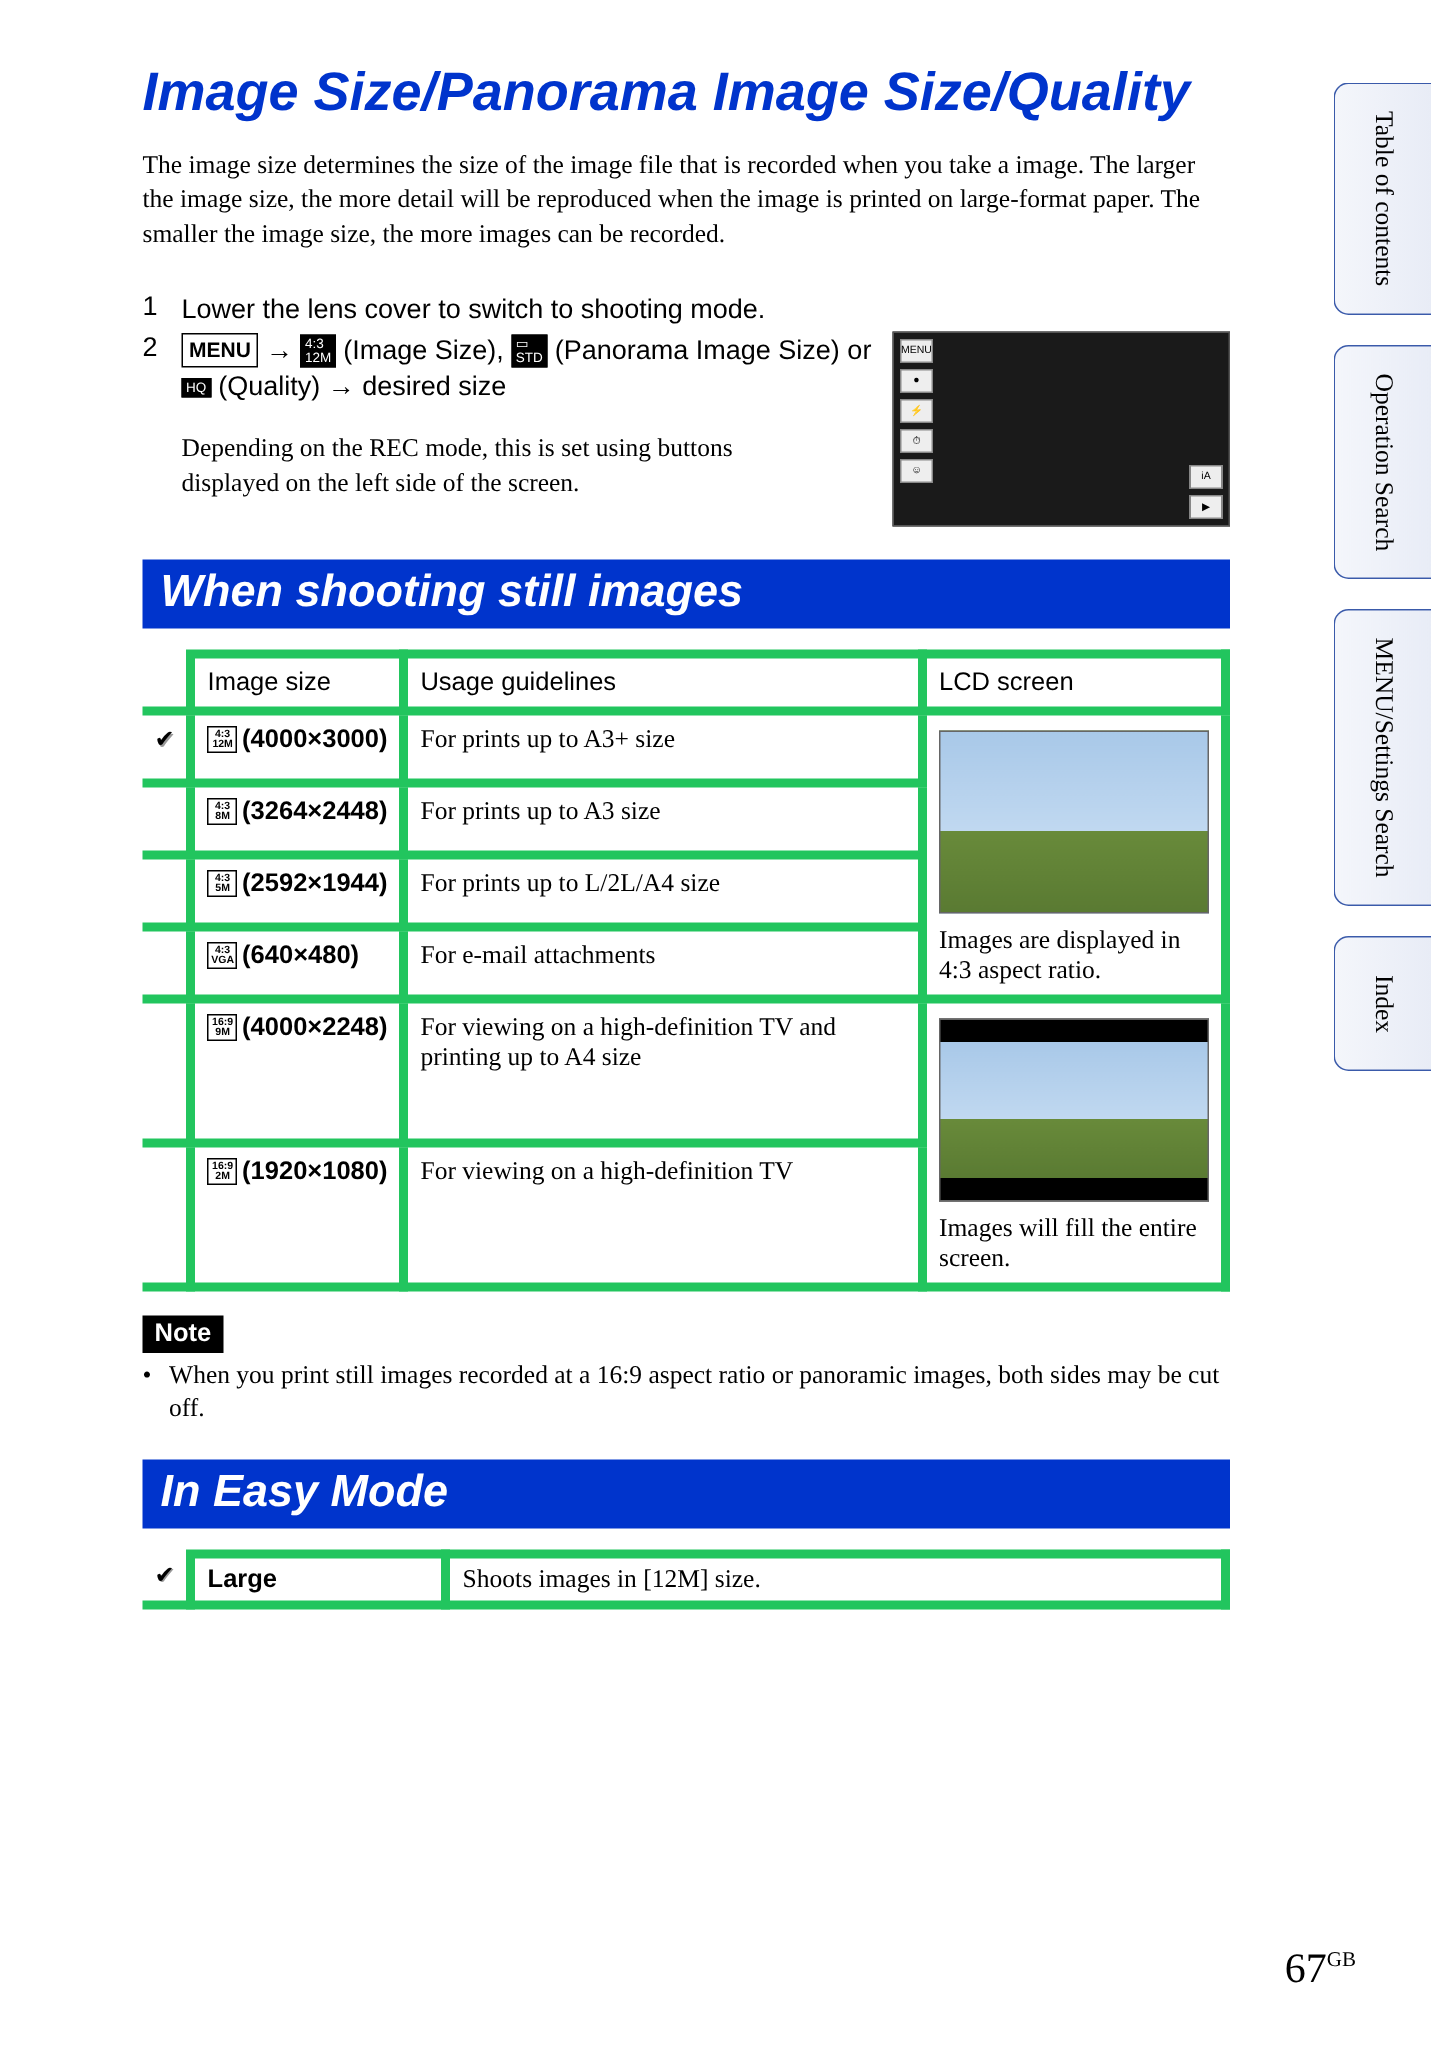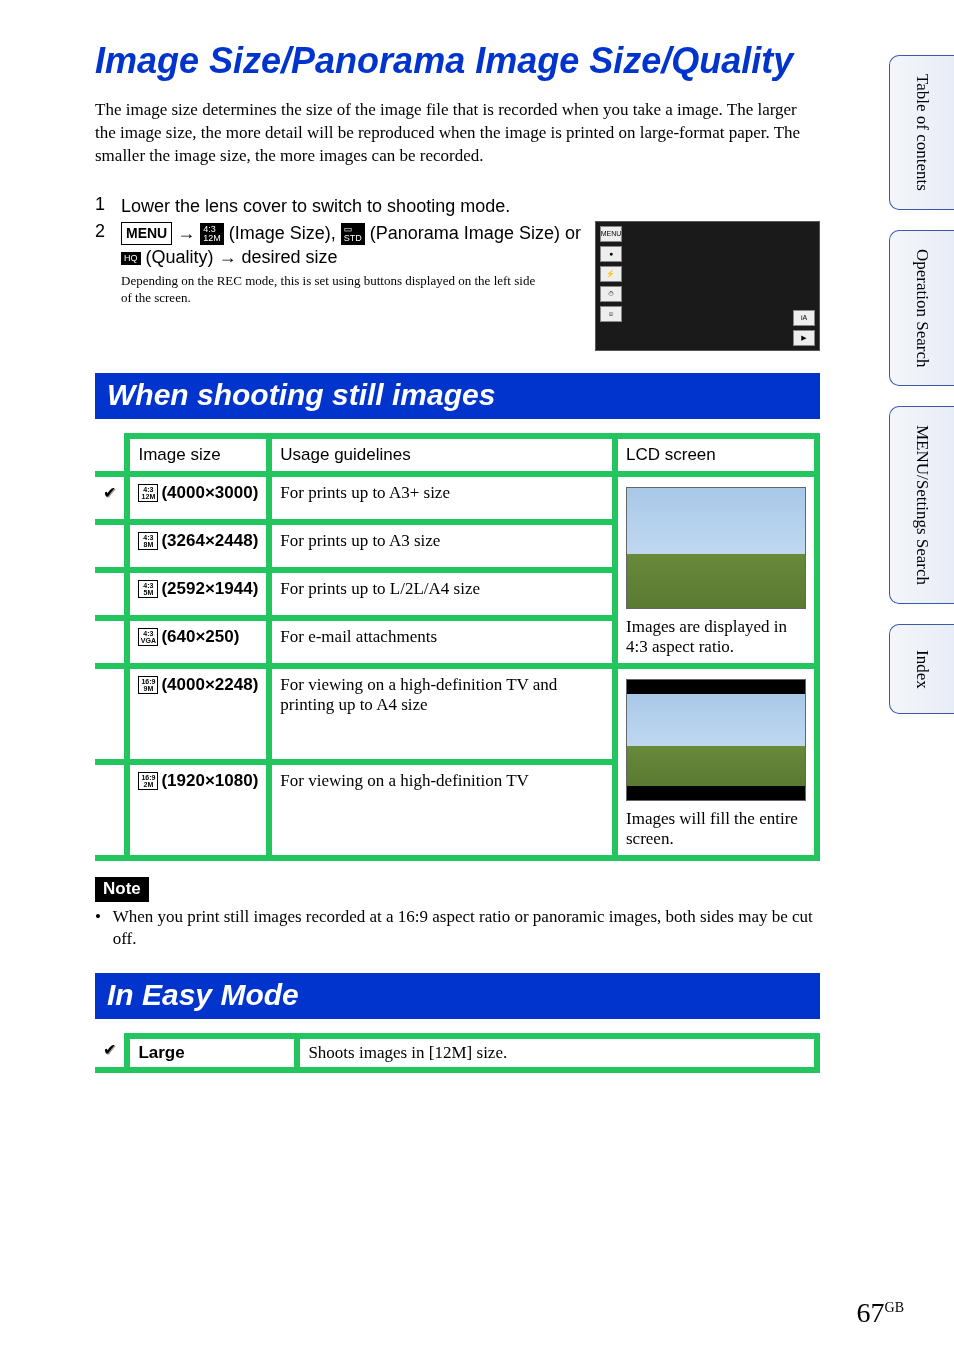--- a/index.html
+++ b/index.html
@@ -42,21 +42,21 @@
   .menu-badge {
     display:inline-block; border:1.5px solid #000; padding:1px 4px;
     font-size:14px; font-weight:bold; font-family:Arial;
     vertical-align: middle;
   }
   .sm-icon {
     display:inline-block; border:1.5px solid #000; background:#000; color:#fff;
     font-size:9px; padding:1px 2px; vertical-align:middle; font-family:Arial;
     position: relative; line-height:1;
   }
-  .dep-note { font-family:"Times New Roman",serif; font-size:13px; margin-top:4px; line-height:1.3; max-width:420px;}
+  .dep-note { font-family:"Times New Roman",serif; font-size:17px; margin-top:19px; line-height:1.3; max-width:420px;}
   .section-bar {
     background:#0034cc; color:#fff; font-family:Arial,Helvetica,sans-serif;
     font-size:30px; font-weight:bold; font-style:italic;
     padding:5px 12px 7px; margin:22px 0 14px;
   }
   table {
     border-collapse: collapse; width: 100%;
     font-family: "Times New Roman", serif; font-size:17px;
   }
   td, th { border:6px solid #22c55e; padding:6px 8px; vertical-align:top; text-align:left; font-weight:normal;}
@@ -172,21 +172,21 @@
       <td class="size-label"><span class="aspect-icon"><span class="t">4:3</span><span class="b">8M</span></span><span>(3264×2448)</span></td>
       <td style="height:48px;">For prints up to A3 size</td>
     </tr>
     <tr>
       <td class="check-col"></td>
       <td class="size-label"><span class="aspect-icon"><span class="t">4:3</span><span class="b">5M</span></span><span>(2592×1944)</span></td>
       <td style="height:48px;">For prints up to L/2L/A4 size</td>
     </tr>
     <tr>
       <td class="check-col"></td>
-      <td class="size-label"><span class="aspect-icon"><span class="t">4:3</span><span class="b">VGA</span></span><span>(640×250)</span></td>
+      <td class="size-label"><span class="aspect-icon"><span class="t">4:3</span><span class="b">VGA</span></span><span>(640×480)</span></td>
       <td style="height:48px;">For e-mail attachments</td>
     </tr>
     <tr>
       <td class="check-col"></td>
       <td class="size-label"><span class="aspect-icon"><span class="t">16:9</span><span class="b">9M</span></span><span>(4000×2248)</span></td>
       <td style="height:80px;">For viewing on a high-definition TV and printing up to A4 size</td>
       <td class="lcd-cell" rowspan="2">
         <div class="lcd-img wide"></div>
         <span>Images will fill the entire screen.</span>
       </td>

